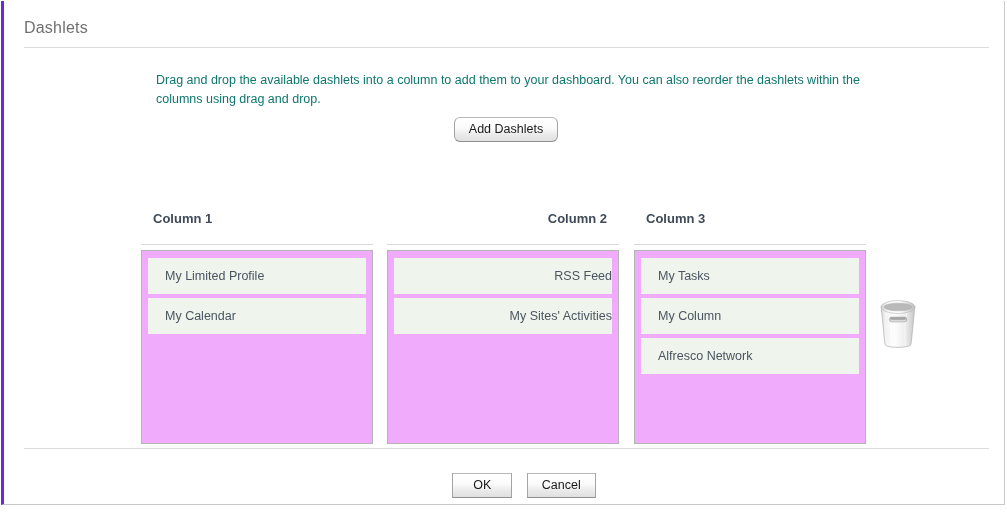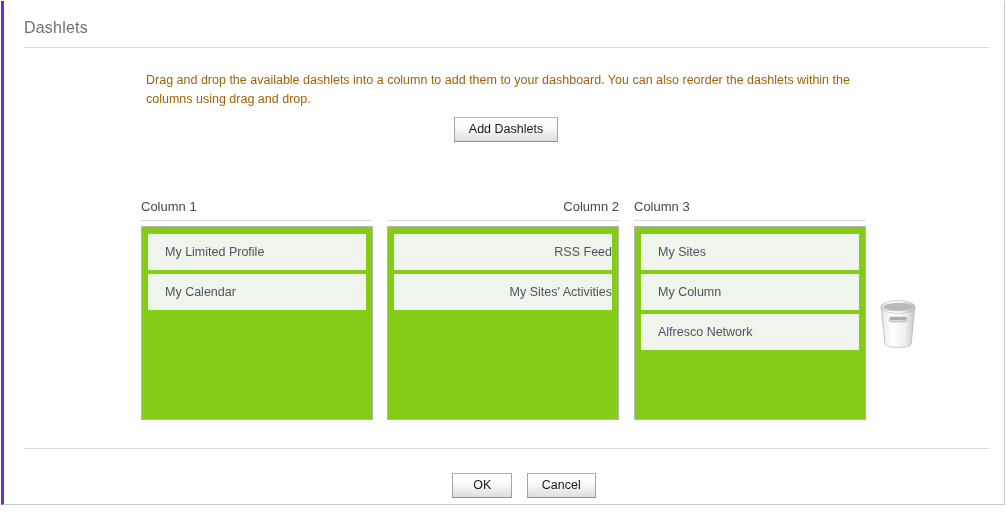--- a/index.html
+++ b/index.html
@@ -45,26 +45,26 @@
   }
   .title-rule {
     height: 1px;
     background: #dcdcdc;
     width: 965px;
   }
 
   
   .instructions {
     position: absolute;
-    left: 142px;
+    left: 152px;
     top: 70px;
     width: 716px;
     font-size: 12.5px;
     line-height: 19px;
-    color: #a16207;
+    color: #0f766e;
   }
 
   
   .add-btn-wrap {
     position: absolute;
     left: 0;
     top: 116px;
     width: 1004px;
     text-align: center;
   }
@@ -75,56 +75,56 @@
     color: #1a1a1a;
     background: linear-gradient(to bottom, #ffffff 0%, #fbfbfb 42%, #e9e9e9 75%, #e0e0e0 100%);
     border: 1px solid #a4a4a4;
     border-top-color: #b7b7b7;
     border-bottom-color: #8f8f8f;
     padding: 4px 12px 5px 12px;
     line-height: 14px;
     cursor: pointer;
     box-shadow: 0 1px 0 rgba(255,255,255,0.9) inset;
   }
-  .add-btn { padding: 4px 14px 5px 14px; }
+  .add-btn { padding: 4px 14px 5px 14px; border-radius: 6px; }
 
   
   .columns {
     position: absolute;
     left: 137px;
     top: 198px;
     width: 730px;
     height: 225px;
   }
   .column {
     position: absolute;
     top: 0;
     width: 232px;
   }
   .column.c1 { left: 0px; }
   .column.c2 { left: 246px; text-align: right; }
   .column.c3 { left: 493px; }
 
   .column-title {
     font-size: 13px;
-    font-weight: normal;
+    font-weight: bold;
     color: #3e4a57;
     line-height: 16px;
     padding-bottom: 5px;
-    margin: 0;
+    margin: 12px;
   }
   .column-title-rule {
     height: 1px;
     background: #d9d9d9;
     margin-bottom: 5px;
   }
 
   .dropzone {
     border: 1px solid #b4b4b4;
-    background: #84cc16;
+    background: #f0abfc;
     height: 194px;
     padding: 7px 6px 6px 6px;
   }
   .dashlet {
     background: #eff4ec;
     color: #4a5560;
     font-size: 12.5px;
     line-height: 16px;
     padding: 10px 0 10px 17px;
     margin-bottom: 4px;
@@ -194,21 +194,21 @@
       <div class="dropzone">
         <div class="dashlet">RSS Feed</div>
         <div class="dashlet">My Sites' Activities</div>
       </div>
     </div>
 
     <div class="column c3">
       <div class="column-title">Column 3</div>
       <div class="column-title-rule"></div>
       <div class="dropzone">
-        <div class="dashlet">My Sites</div>
+        <div class="dashlet">My Tasks</div>
         <div class="dashlet">My Column</div>
         <div class="dashlet">Alfresco Network</div>
       </div>
     </div>
 
   </div>
 
   <div class="trash">
     <svg width="44" height="50" viewBox="0 0 44 50" xmlns="http://www.w3.org/2000/svg">
       <defs>

